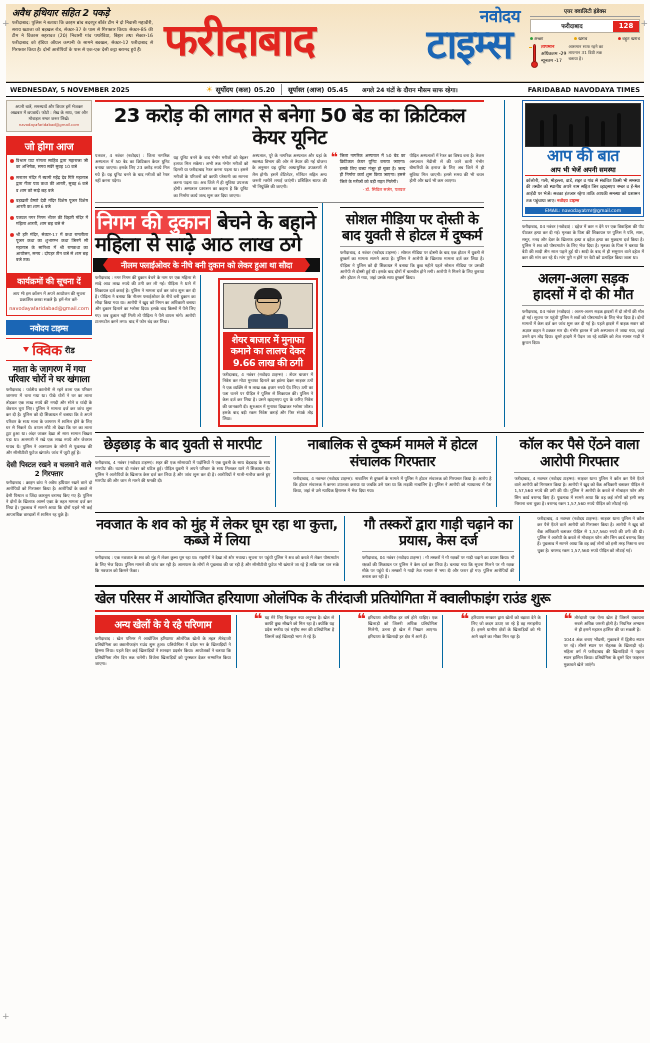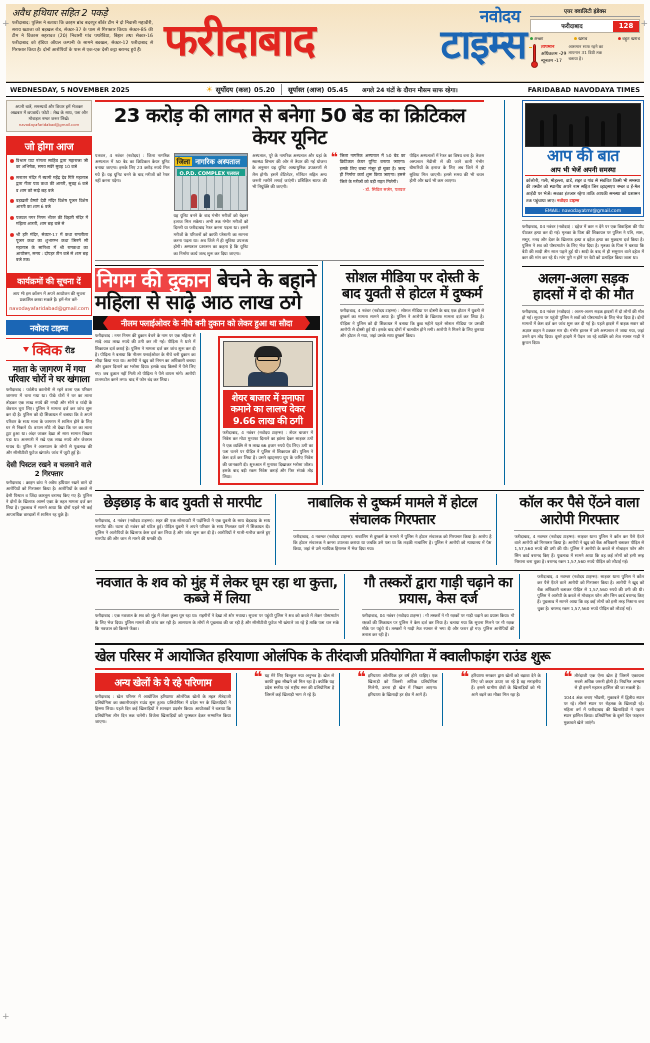--- a/index.html
+++ b/index.html
@@ -14,40 +14,40 @@
 
   
   .masthead {
     position: relative; height: 78px;
     background: linear-gradient(180deg,#f5e2c0 0%, #f7e9cf 45%, #fbf3e3 100%);
     display: flex; align-items: stretch;
     border-bottom: 1px solid #cfc2ab;
   }
   .mh-left { width: 152px; padding: 4px 5px 2px 6px; }
   .mh-left h3 {
-    font-size: 9.5px; font-weight: normal; font-style: italic;
+    font-size: 9.5px; font-weight: bold; font-style: italic;
     color: #111; letter-spacing: -.2px; line-height: 1.1; margin-bottom: 2px;
   }
   .mh-left p {
     font-size: 4.6px; line-height: 1.42; color: #2a2520; text-align: justify;
   }
   .mh-center { flex: 1; position: relative; }
   .logo-faridabad {
     position: absolute; left: 6px; top: 14px;
     font-size: 44px; font-weight: 900; color: #e2251f;
     letter-spacing: -1.5px; line-height: 1;
     text-shadow: 1px 1px 0 rgba(120,0,0,.25);
   }
   .logo-navodaya {
     position: absolute; right: 6px; top: 4px;
     font-size: 17px; font-weight: 900; color: #1b66b5;
     letter-spacing: -.5px; line-height: 1;
   }
   .logo-times {
-    position: absolute; right: 0; top: 20px;
+    position: absolute; right: 14px; top: 20px;
     font-size: 40px; font-weight: 900; color: #1b66b5;
     letter-spacing: -1.2px; line-height: 1;
     text-shadow: 1px 1px 0 rgba(0,40,100,.22);
   }
   .mh-right { width: 118px; padding: 3px 4px; }
   .aqi-title { font-size: 5.6px; font-weight: bold; text-align: center; color: #222; border-bottom: 1px solid #9a9a9a; padding-bottom: 1px; }
   .aqi-row { display: flex; align-items: center; margin-top: 2px; border: 1px solid #b9b0a0; background: #fff; height: 14px; }
   .aqi-city { flex: 1; text-align: center; font-size: 6px; font-weight: bold; color: #1a1a1a; }
   .aqi-val { width: 26px; background: #e2251f; color: #fff; font-size: 7px; font-weight: bold; text-align: center; line-height: 11px; }
   .aqi-legend { display: flex; justify-content: space-between; margin-top: 2px; }
@@ -297,31 +297,20 @@
 
       <div style="display:flex; gap:20px;">
         <div style="flex:1;">
           <div class="lead-wrap">
             <div class="lead-head">23 करोड़ की लागत से बनेगा 50 बेड का क्रिटिकल केयर यूनिट</div>
             <div class="cols5">
               <div>
                 <div class="body-text">पलवल, 4 नवंबर (नवोदय) : जिला नागरिक अस्पताल में 50 बेड का क्रिटिकल केयर यूनिट बनाया जाएगा। इसके लिए 23 करोड़ रुपये मिल गये हैं। यह यूनिट बनने के बाद मरीजों को रेफर नहीं करना पड़ेगा।</div>
               </div>
               <div>
-                <div class="photo">
-                  <div class="sign">
-                    <span class="s1">जिला</span>
-                    <span class="s2">नागरिक अस्पताल</span>
-                  </div>
-                  <div class="opd">O.P.D. COMPLEX  पलवल</div>
-                  <div class="door"></div>
-                  <div class="ppl" style="left:22%;background:#b33a3a"></div>
-                  <div class="ppl" style="left:40%;background:#34495e"></div>
-                  <div class="ppl" style="left:58%;background:#7f8c8d"></div>
-                </div>
                 <div class="body-text" style="margin-top:2px">यह यूनिट बनने के बाद गंभीर मरीजों को बेहतर इलाज मिल सकेगा। अभी तक गंभीर मरीजों को दिल्ली या फरीदाबाद रेफर करना पड़ता था। इससे मरीजों के परिजनों को काफी परेशानी का सामना करना पड़ता था। अब जिले में ही सुविधा उपलब्ध होगी। अस्पताल प्रशासन का कहना है कि यूनिट का निर्माण कार्य जल्द शुरू कर दिया जाएगा।</div>
               </div>
               <div>
                 <div class="body-text">अस्पताल, पूरे के नागरिक अस्पताल और यहां के स्वास्थ्य विभाग की ओर से तैयार की गई योजना के अनुसार यह यूनिट अत्याधुनिक उपकरणों से लैस होगी। इसमें वेंटिलेटर, मॉनिटर सहित अन्य जरूरी मशीनें लगाई जाएंगी। प्रशिक्षित स्टाफ की भी नियुक्ति की जाएगी।</div>
               </div>
               <div>
                 <div style="display:flex;gap:2px;">
                   <span class="quote-ico">❝</span>
                   <div class="quote-txt">जिला नागरिक अस्पताल में 50 बेड का क्रिटिकल केयर यूनिट बनाया जाएगा। इसके लिए बजट मंजूर हो चुका है। जल्द ही निर्माण कार्य शुरू किया जाएगा। इससे जिले के मरीजों को बड़ी राहत मिलेगी।</div>
                 </div>

